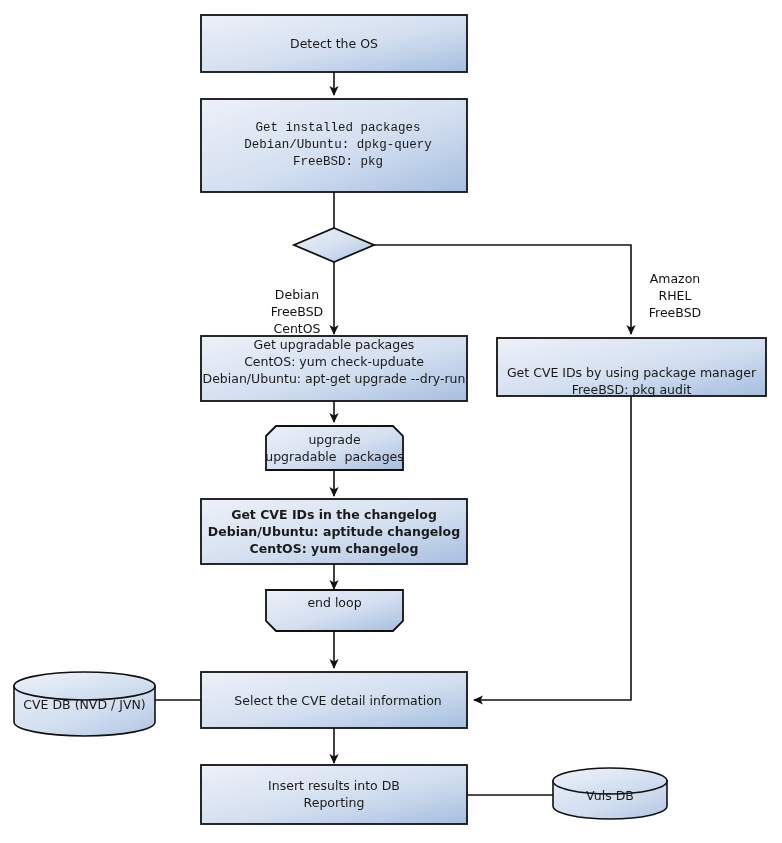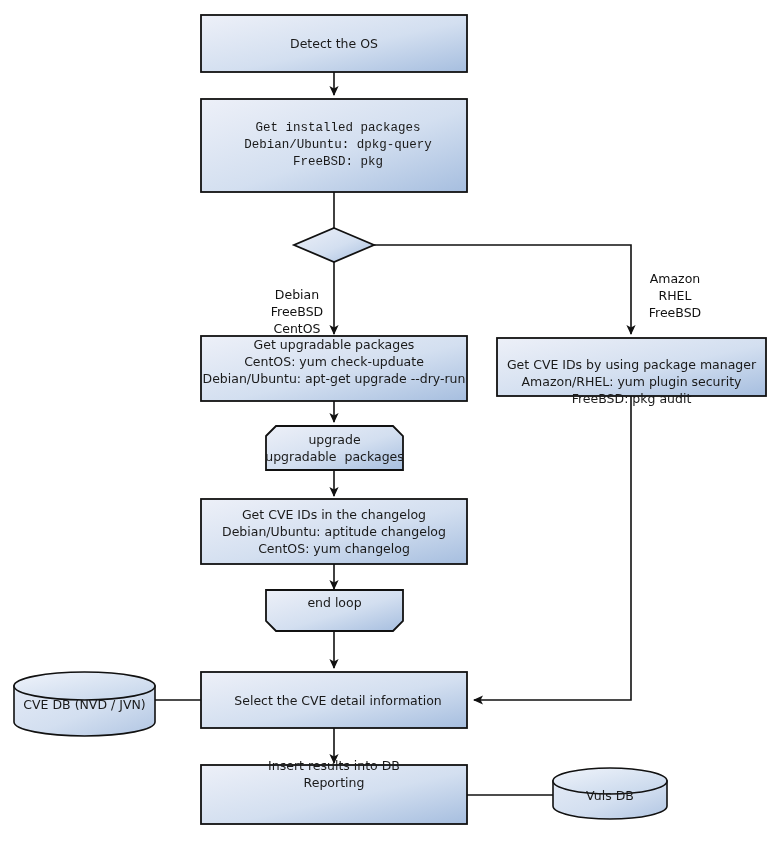--- a/index.html
+++ b/index.html
@@ -136,44 +136,43 @@
 </div>
 
 <div class="node-label" style="left:201px; top:336px; width:266px; height:50px;">
   <span>Get upgradable packages</span>
   <span>CentOS: yum check-upduate</span>
   <span>Debian/Ubuntu: apt-get upgrade --dry-run</span>
 </div>
 
 <div class="node-label" style="left:497px; top:352px; width:269px; height:58px;">
   <span>Get CVE IDs by using package manager</span>
-  <span>Amazon/RHEL: yum plugin security</span>
   <span>FreeBSD: pkg audit</span>
 </div>
 
 <div class="node-label" style="left:266px; top:426px; width:137px; height:44px;">
   <span>upgrade</span>
   <span>upgradable  packages</span>
 </div>
 
-<div class="node-label" style="left:201px; top:499px; width:266px; height:65px;">
+<div class="node-label" style="left:201px; top:499px; width:266px; height:65px;font-weight:bold;">
   <span>Get CVE IDs in the changelog</span>
   <span>Debian/Ubuntu: aptitude changelog</span>
   <span>CentOS: yum changelog</span>
 </div>
 
 <div class="node-label" style="left:266px; top:590px; width:137px; height:24px;">
   <span>end loop</span>
 </div>
 
 <div class="node-label" style="left:205px; top:672px; width:266px; height:56px;">
   <span>Select the CVE detail information</span>
 </div>
 
-<div class="node-label" style="left:201px; top:744px; width:266px; height:59px;">
+<div class="node-label" style="left:201px; top:764px; width:266px; height:59px;">
   <span>Insert results into DB</span>
   <span>Reporting</span>
 </div>
 
 <div class="node-label" style="left:14px; top:686px; width:141px; height:36px;">
   <span>CVE DB (NVD / JVN)</span>
 </div>
 
 <div class="node-label" style="left:553px; top:781px; width:114px; height:28px;">
   <span>Vuls DB</span>

